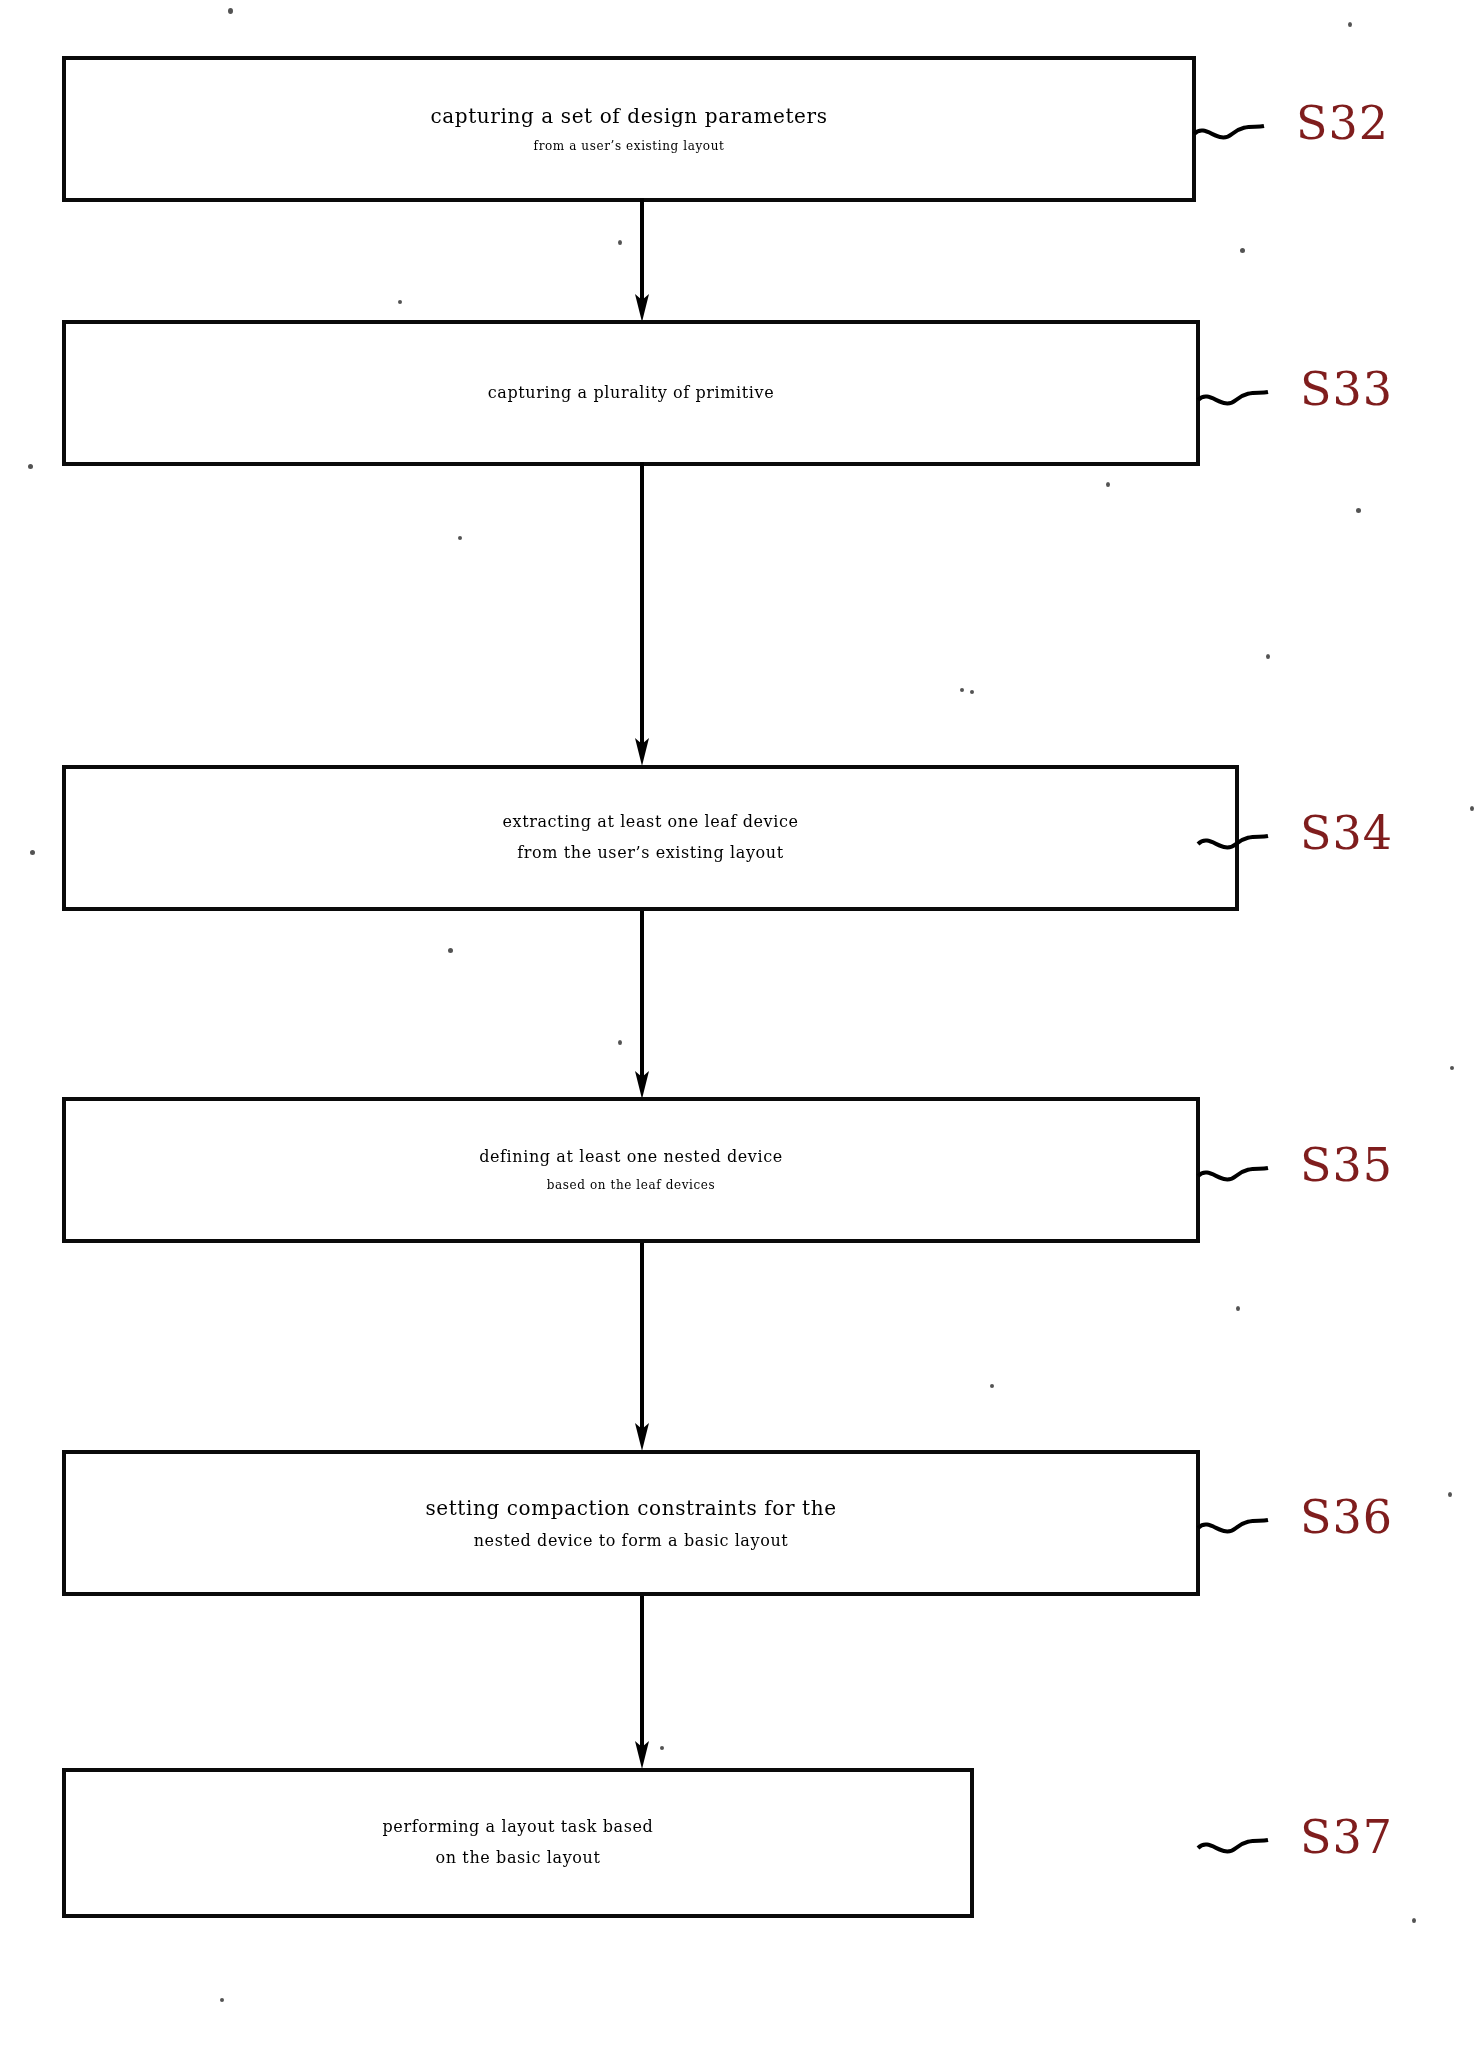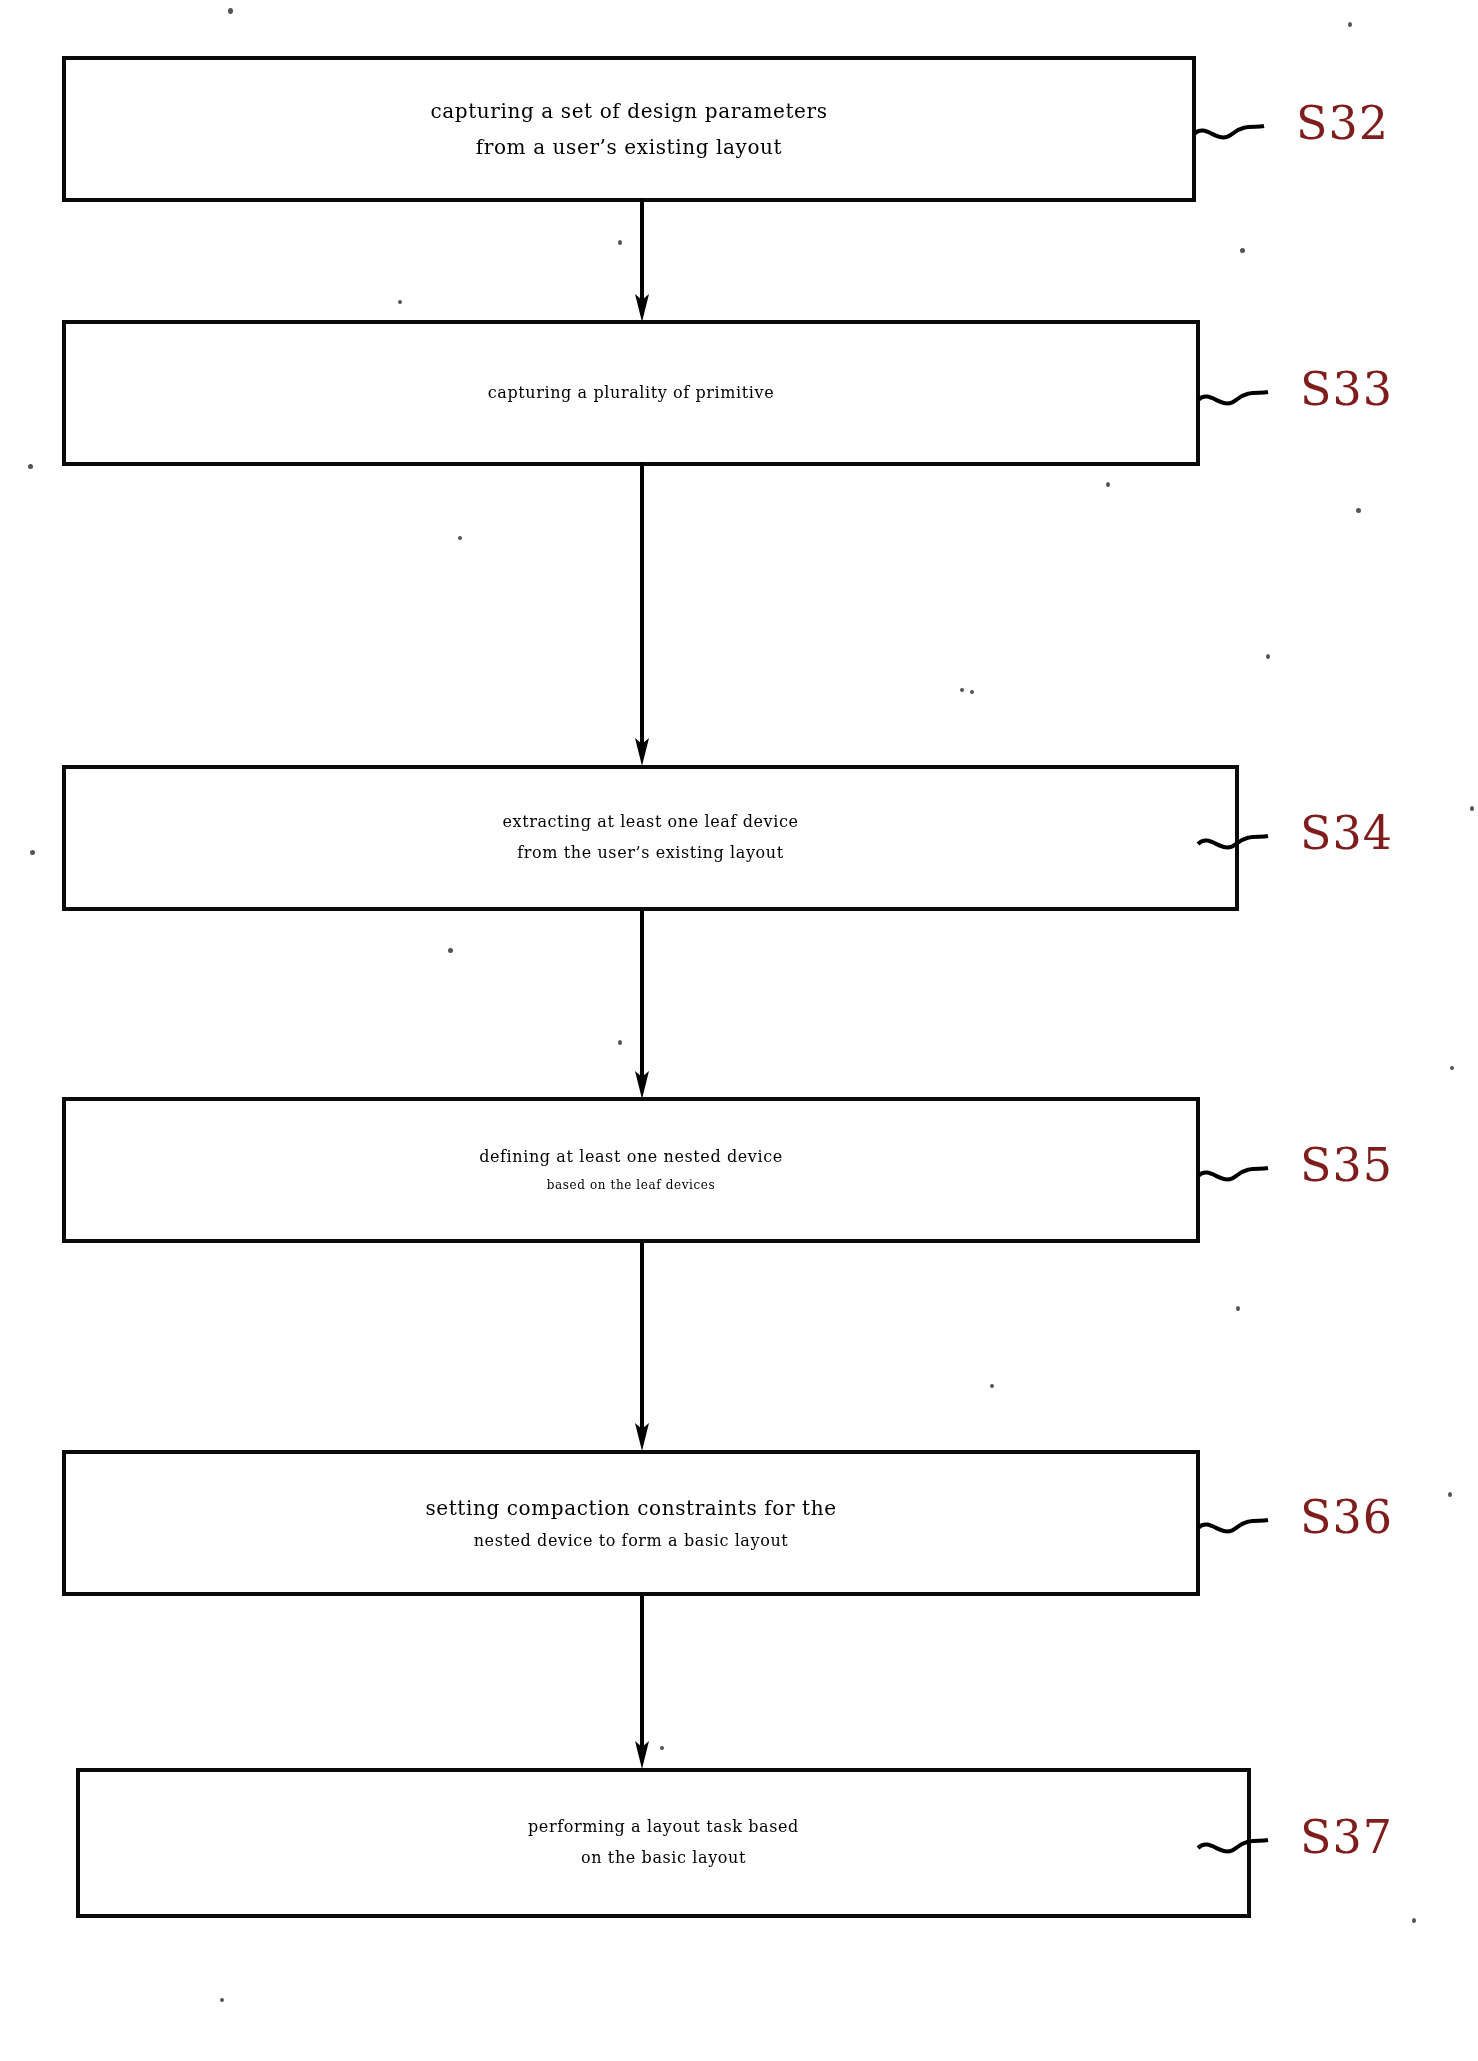--- a/index.html
+++ b/index.html
@@ -68,21 +68,21 @@
     opacity: 0.75;
   }
 </style>
 </head>
 <body>
 
 <div id="page">
 
   <div class="step-box" style="left:62px; top:56px; width:1134px; height:146px;">
     <span class="step-line" style="font-size: 20px;">capturing a set of design parameters</span>
-    <span class="step-line l2" style="font-size: 20px;">from a user’s existing layout</span>
+    <span class="step-line l2" style="font-size: 12px;">from a user’s existing layout</span>
   </div>
   <svg class="leader" style="left:1192px; top:112px; width:110px; height:40px;" viewBox="0 0 110 40">
     <path d="M2,22 C14,10 26,34 40,22 C52,12 62,16 72,14" fill="none" stroke="#000" stroke-width="4"></path>
   </svg>
   <div class="step-label" style="left:1296px; top:100px;">S32</div>
 
   <svg class="connector" style="left:622px; top:198px; width:40px; height:126px;" viewBox="0 0 40 126">
     <line x1="20" y1="0" x2="20" y2="106" stroke="#000" stroke-width="4"></line>
     <polygon points="20,124 13,96 20,102 27,96" fill="#000"></polygon>
   </svg>
@@ -135,21 +135,21 @@
   <svg class="leader" style="left:1196px; top:1506px; width:110px; height:40px;" viewBox="0 0 110 40">
     <path d="M2,22 C14,10 26,34 40,22 C52,12 62,16 72,14" fill="none" stroke="#000" stroke-width="4"></path>
   </svg>
   <div class="step-label" style="left:1300px; top:1494px;">S36</div>
 
   <svg class="connector" style="left:622px; top:1596px; width:40px; height:175px;" viewBox="0 0 40 175">
     <line x1="20" y1="0" x2="20" y2="155" stroke="#000" stroke-width="4"></line>
     <polygon points="20,173 13,145 20,151 27,145" fill="#000"></polygon>
   </svg>
 
-  <div class="step-box" style="left:76px; top:1768px; width:1175px; height:150px;">
+  <div class="step-box" style="left:62px; top:1768px; width:912px; height:150px;">
     <span class="step-line" style="font-size: 16px;">performing a layout task based</span>
     <span class="step-line l2" style="font-size: 16px;">on the basic layout</span>
   </div>
   <svg class="leader" style="left:1196px; top:1826px; width:110px; height:40px;" viewBox="0 0 110 40">
     <path d="M2,22 C14,10 26,34 40,22 C52,12 62,16 72,14" fill="none" stroke="#000" stroke-width="4"></path>
   </svg>
   <div class="step-label" style="left:1300px; top:1814px;">S37</div>
 
   <div class="speck" style="left:228px; top:8px; width:5px; height:6px;"></div>
   <div class="speck" style="left:1348px; top:22px; width:4px; height:5px;"></div>

